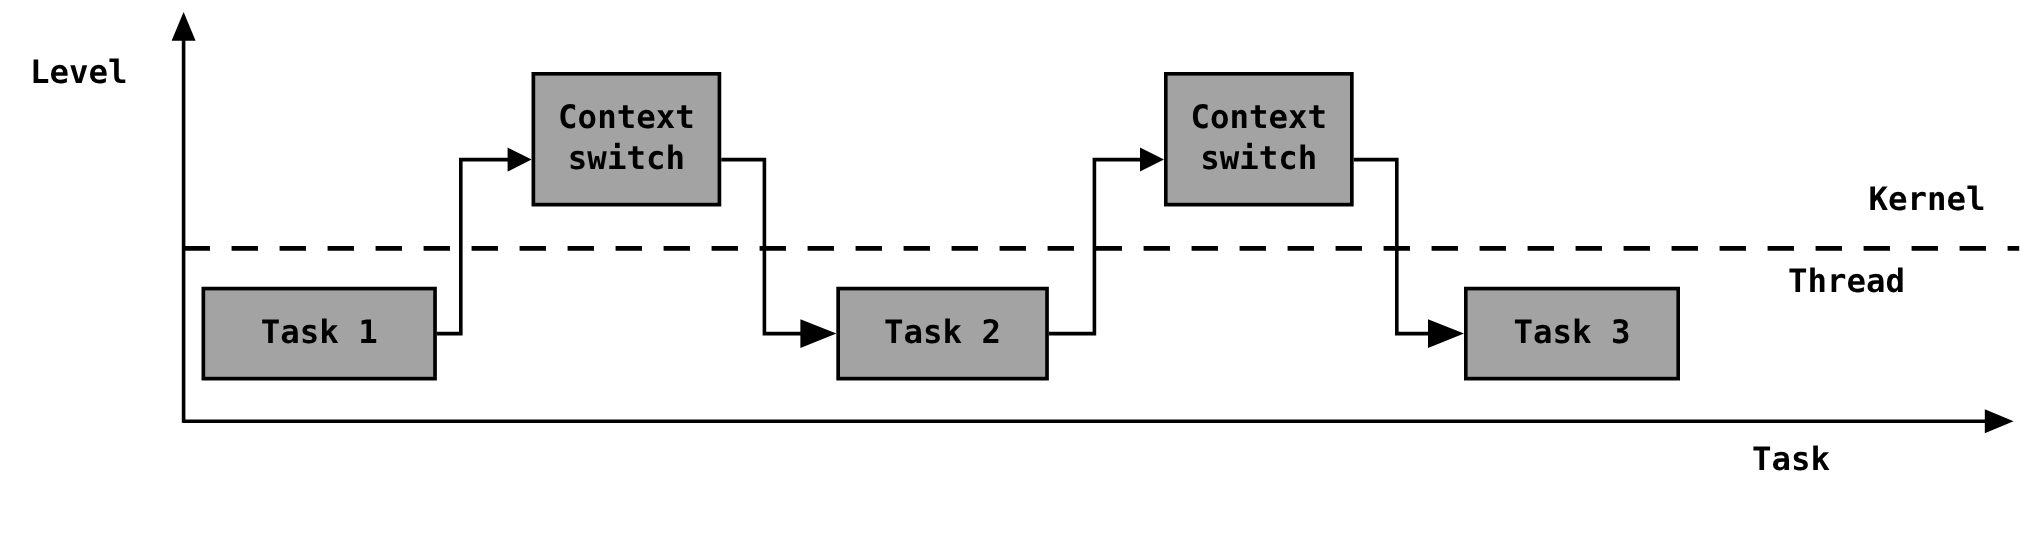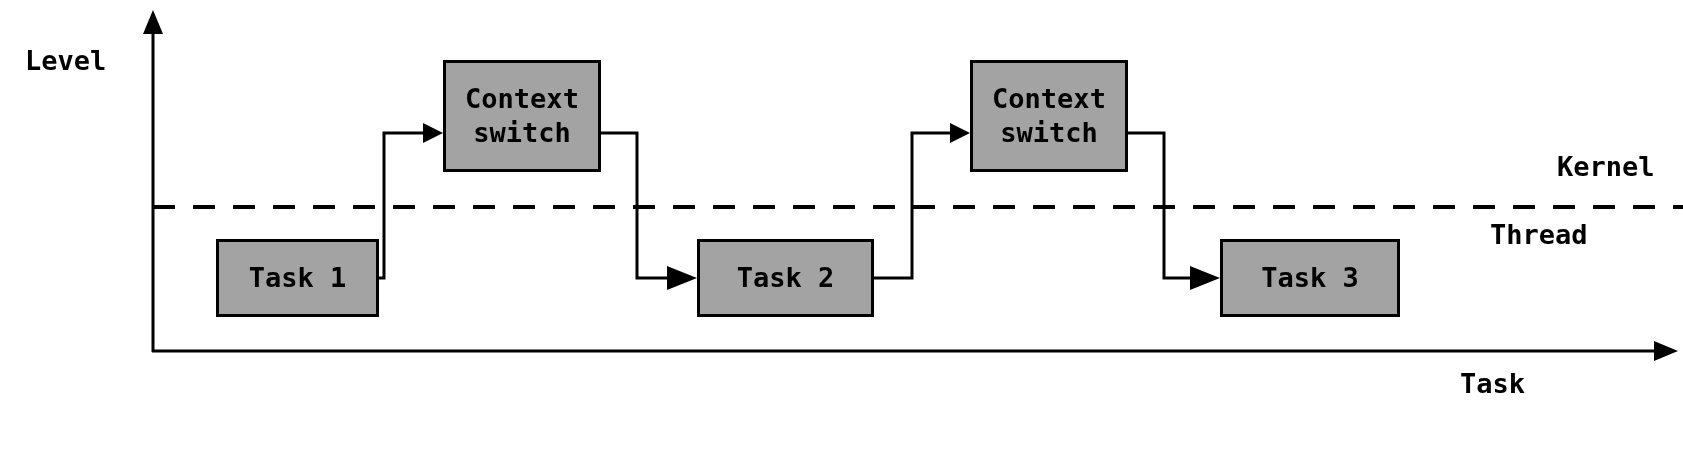--- a/index.html
+++ b/index.html
@@ -94,21 +94,21 @@
   </svg>
 
   <div class="lbl axis-label" style="left:25px; top:45px;">Level</div>
 
   <div class="lbl axis-label" style="left:1460px; top:368px;">Task</div>
 
   <div class="lbl" style="left:1557px; top:151px;">Kernel</div>
 
   <div class="lbl" style="left:1490px; top:219px;">Thread</div>
 
-  <div class="box" style="left:168px; top:239px; width:163px; height:78px;margin-left:48px;">
+  <div class="box" style="left:168px; top:239px; width:196px; height:78px;">
     <span class="box-text">Task 1</span>
   </div>
 
   <div class="box" style="left:443px; top:60px; width:158px; height:112px;">
     <span class="box-text">Context
 switch</span>
   </div>
 
   <div class="box" style="left:697px; top:239px; width:177px; height:78px;">
     <span class="box-text">Task 2</span>

